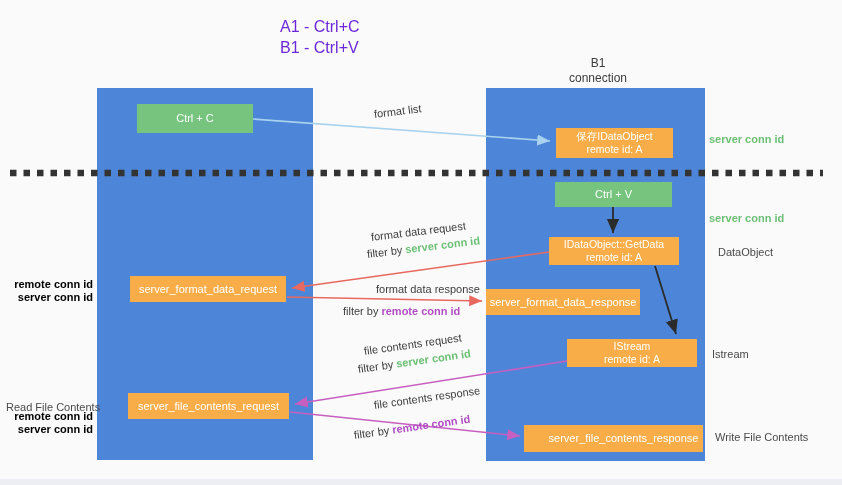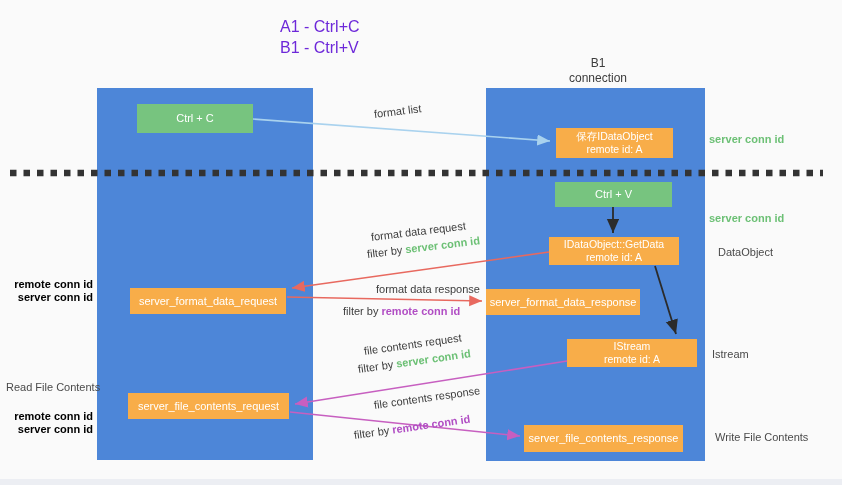--- a/index.html
+++ b/index.html
@@ -91,38 +91,38 @@
 
   <div class="node green" style="left:555px;top:182px;width:117px;height:25px;">
     <div>Ctrl + V</div>
   </div>
 
   <div class="node orange" style="left:549px;top:237px;width:130px;height:28px;font-size:10.5px;">
     <div>IDataObject::GetData</div>
     <div>remote id: A</div>
   </div>
 
-  <div class="node orange" style="left:130px;top:276px;width:156px;height:26px;margin-top:12px;">
+  <div class="node orange" style="left:130px;top:276px;width:156px;height:26px;">
     <div>server_format_data_request</div>
   </div>
 
   <div class="node orange" style="left:486px;top:289px;width:154px;height:26px;">
     <div>server_format_data_response</div>
   </div>
 
   <div class="node orange" style="left:567px;top:339px;width:130px;height:28px;font-size:10.5px;">
     <div>IStream</div>
     <div>remote id: A</div>
   </div>
 
   <div class="node orange" style="left:128px;top:393px;width:161px;height:26px;">
     <div>server_file_contents_request</div>
   </div>
 
-  <div class="node orange" style="left:524px;top:425px;width:159px;height:27px;">
+  <div class="node orange" style="left:524px;top:425px;width:159px;height:27px;padding-left:20px;">
     <div>server_file_contents_response</div>
   </div>
 
   <svg class="overlay">
     <defs>
       <marker id="m-blue" markerWidth="9" markerHeight="8" refX="8" refY="3.5" orient="auto">
         <path d="M0,0 L8,3.5 L0,7 z" fill="#a9d2ee"></path>
       </marker>
       <marker id="m-black" markerWidth="9" markerHeight="8" refX="8" refY="3.5" orient="auto">
         <path d="M0,0 L8,3.5 L0,7 z" fill="#2b2b2b"></path>
@@ -175,18 +175,18 @@
   </div>
 
   <div class="side-label bold-green" style="left:709px;top:133px;">server conn id</div>
   <div class="side-label bold-green" style="left:709px;top:212px;">server conn id</div>
   <div class="side-label" style="left:718px;top:246px;">DataObject</div>
   <div class="side-label" style="left:712px;top:348px;">Istream</div>
   <div class="side-label" style="left:715px;top:431px;">Write File Contents</div>
 
   <div class="left-col bold-purple" style="top:278px;">remote conn id</div>
   <div class="left-col bold-green" style="top:291px;">server conn id</div>
-  <div class="side-label" style="left:6px;top:381px;">Read File Contents</div>
+  <div class="side-label" style="left:6px;top:401px;">Read File Contents</div>
   <div class="left-col bold-purple" style="top:410px;">remote conn id</div>
   <div class="left-col bold-green" style="top:423px;">server conn id</div>
 
   <div class="bottom-strip"></div>
 </div>
 
 </body></html>

